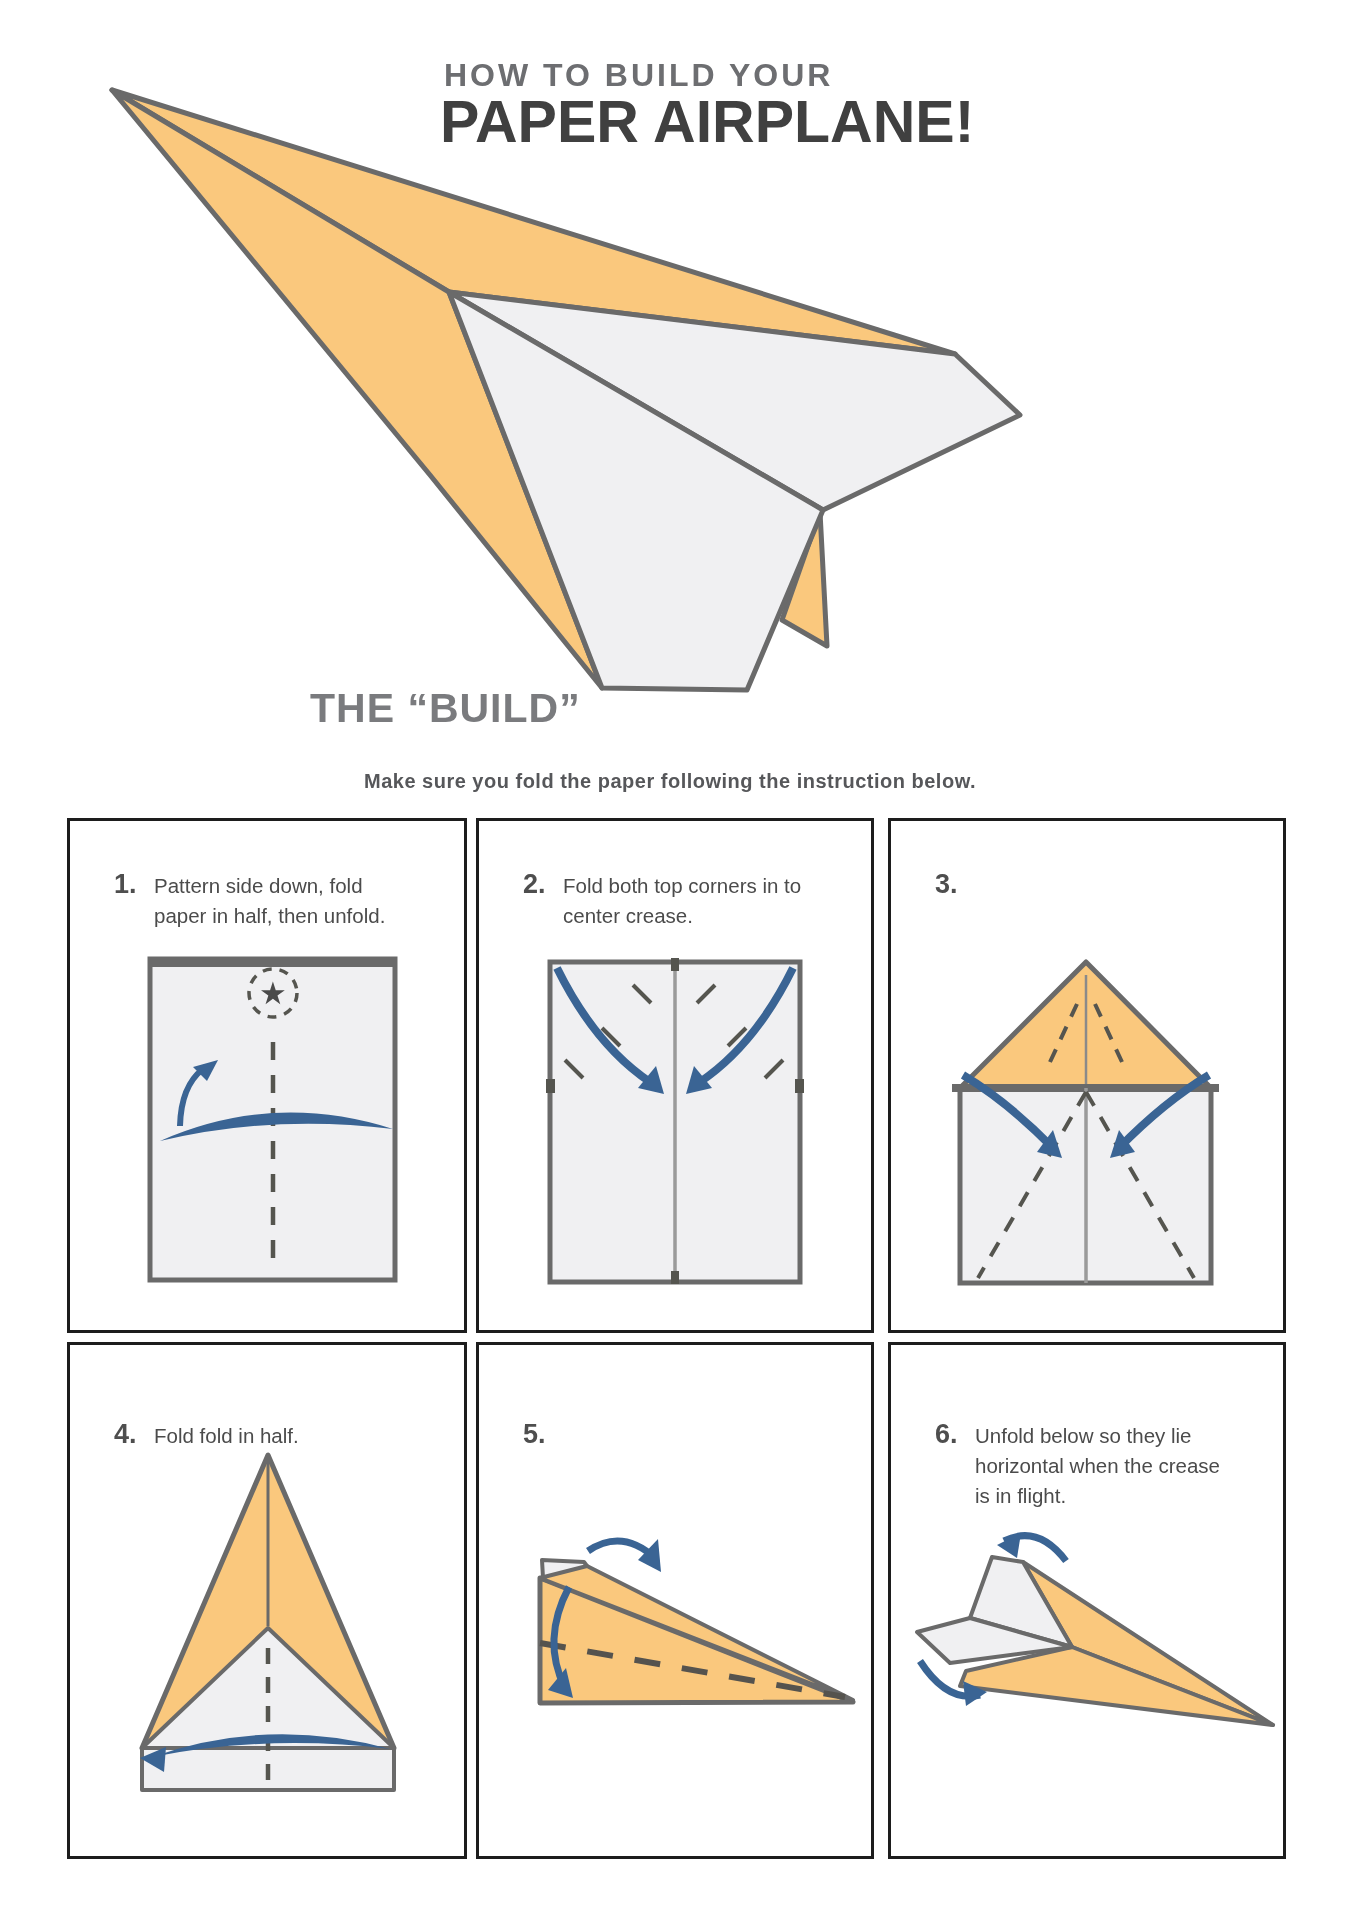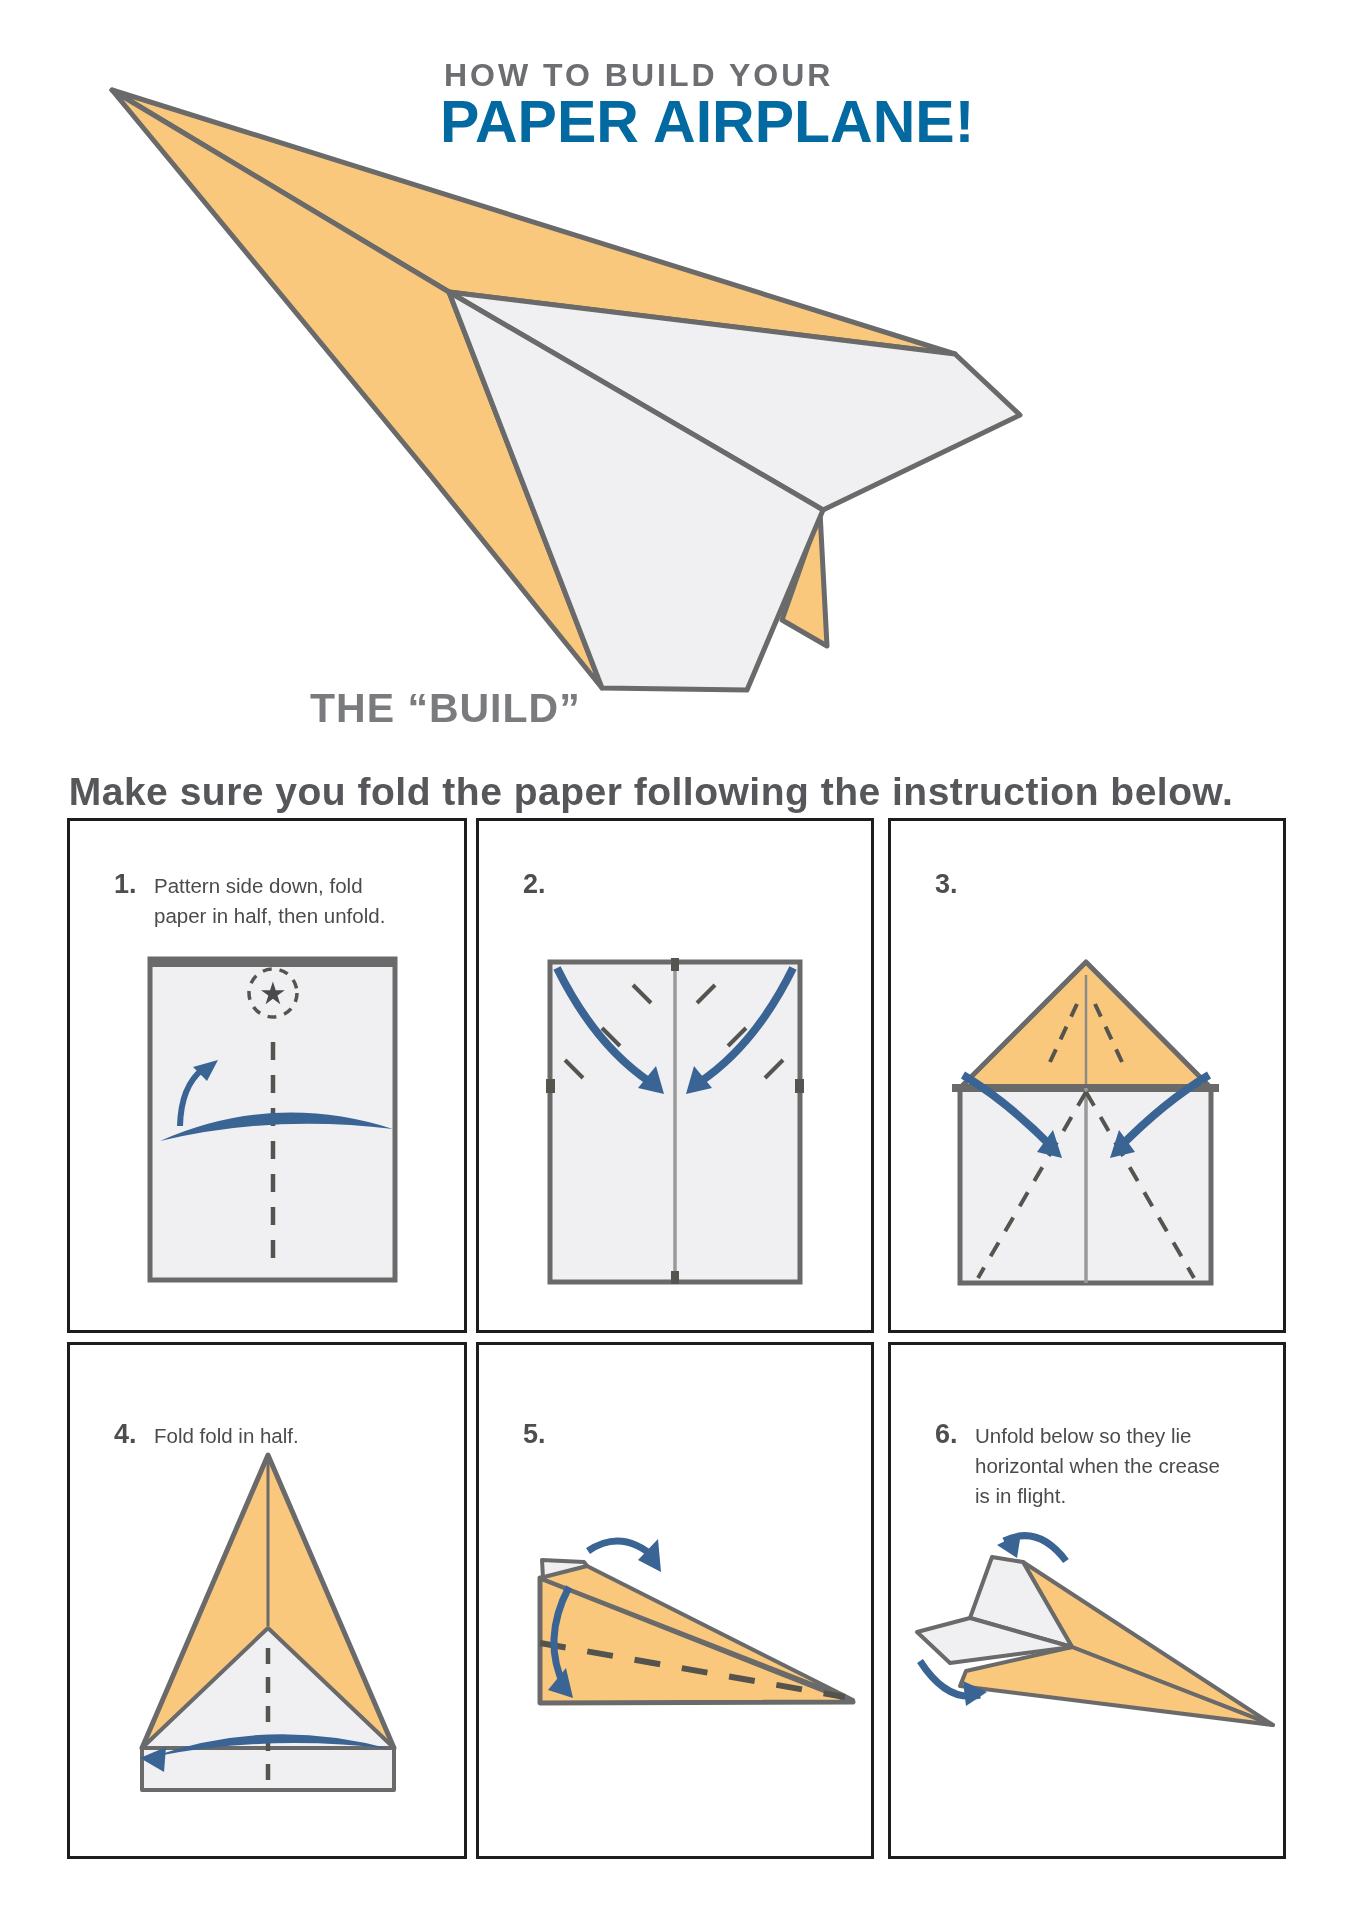--- a/index.html
+++ b/index.html
@@ -3,25 +3,25 @@
 <meta charset="utf-8">
 <style>
   html,body{margin:0;padding:0;background:#ffffff;}
   .page{position:relative;width:1352px;height:1920px;background:#ffffff;overflow:hidden;
         font-family:"Liberation Sans",sans-serif;}
   .art{position:absolute;left:0;top:0;width:1352px;height:1920px;pointer-events:none;}
 
   .title1{position:absolute;left:444px;top:57px;font-size:32px;font-weight:bold;
           letter-spacing:3px;color:#6D6E71;}
   .title2{position:absolute;left:440px;top:88px;font-size:59px;font-weight:bold;
-          letter-spacing:0px;color:#0369a1;}
+          letter-spacing:0px;color:#404040;}
   .dart-label{position:absolute;left:310px;top:685px;font-size:41px;font-weight:600;
           letter-spacing:1px;color:#7A7B7E;}
   .subtitle{position:absolute;left:0;top:770px;width:1302px;text-align:center;
-          font-size:39px;font-weight:bold;letter-spacing:.5px;color:#56575A;}
+          font-size:20px;font-weight:bold;letter-spacing:.5px;color:#56575A;padding-left:19px;}
 
   .box{position:absolute;border:3px solid #1D1D1D;box-sizing:border-box;}
   .c1{left:67px;width:400px;}
   .c2{left:476px;width:398px;}
   .c3{left:888px;width:398px;}
   .r1{top:818px;height:515px;}
   .r2{top:1342px;height:517px;}
   .head{display:flex;align-items:baseline;padding-left:44px;padding-right:20px;}
   .r1 .head{padding-top:48px;}
   .r2 .head{padding-top:74px;}
@@ -144,20 +144,24 @@
       <span class="lines">
         <span>Pattern side down, fold</span>
         <span>paper in half, then unfold.</span>
       </span>
     </div>
   </div>
 
   <div class="box r1 c2">
     <div class="head">
       <span class="num">2.</span>
+      <span class="lines">
+        <span>Fold both top corners in to</span>
+        <span>center crease.</span>
+      </span>
     </div>
   </div>
 
   <div class="box r1 c3">
     <div class="head">
       <span class="num">3.</span>
     </div>
   </div>
 
   <div class="box r2 c1">

